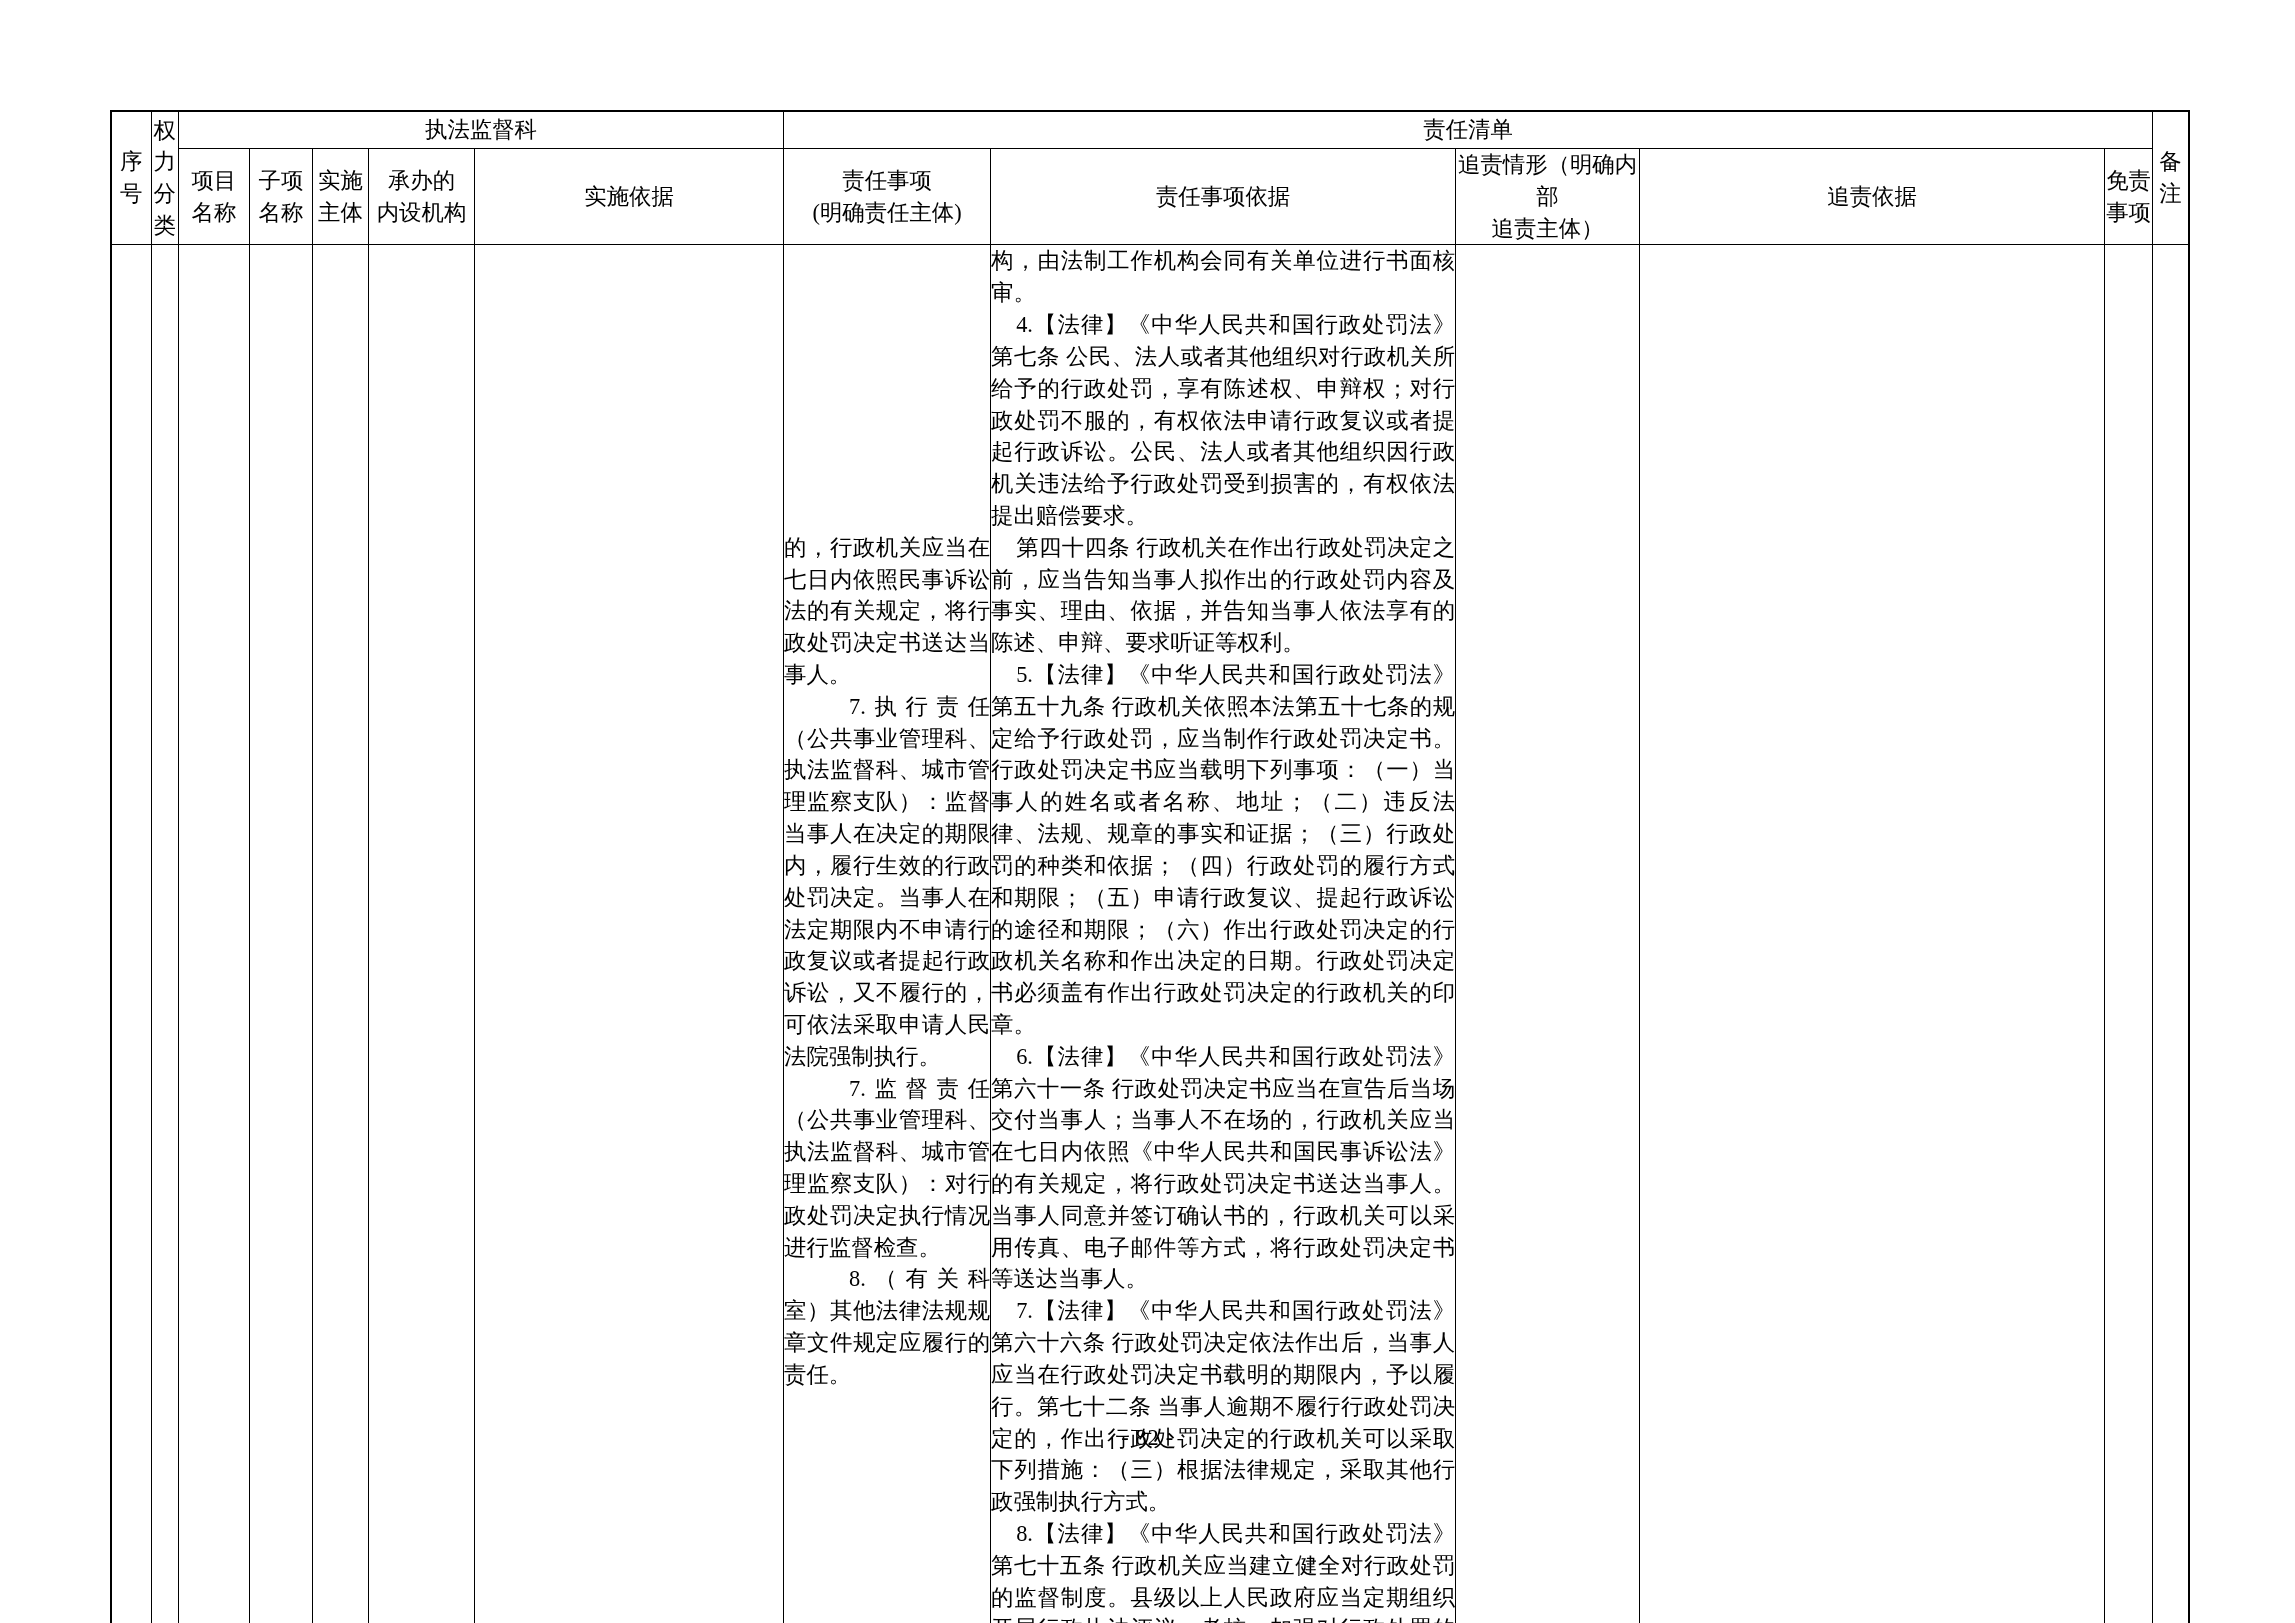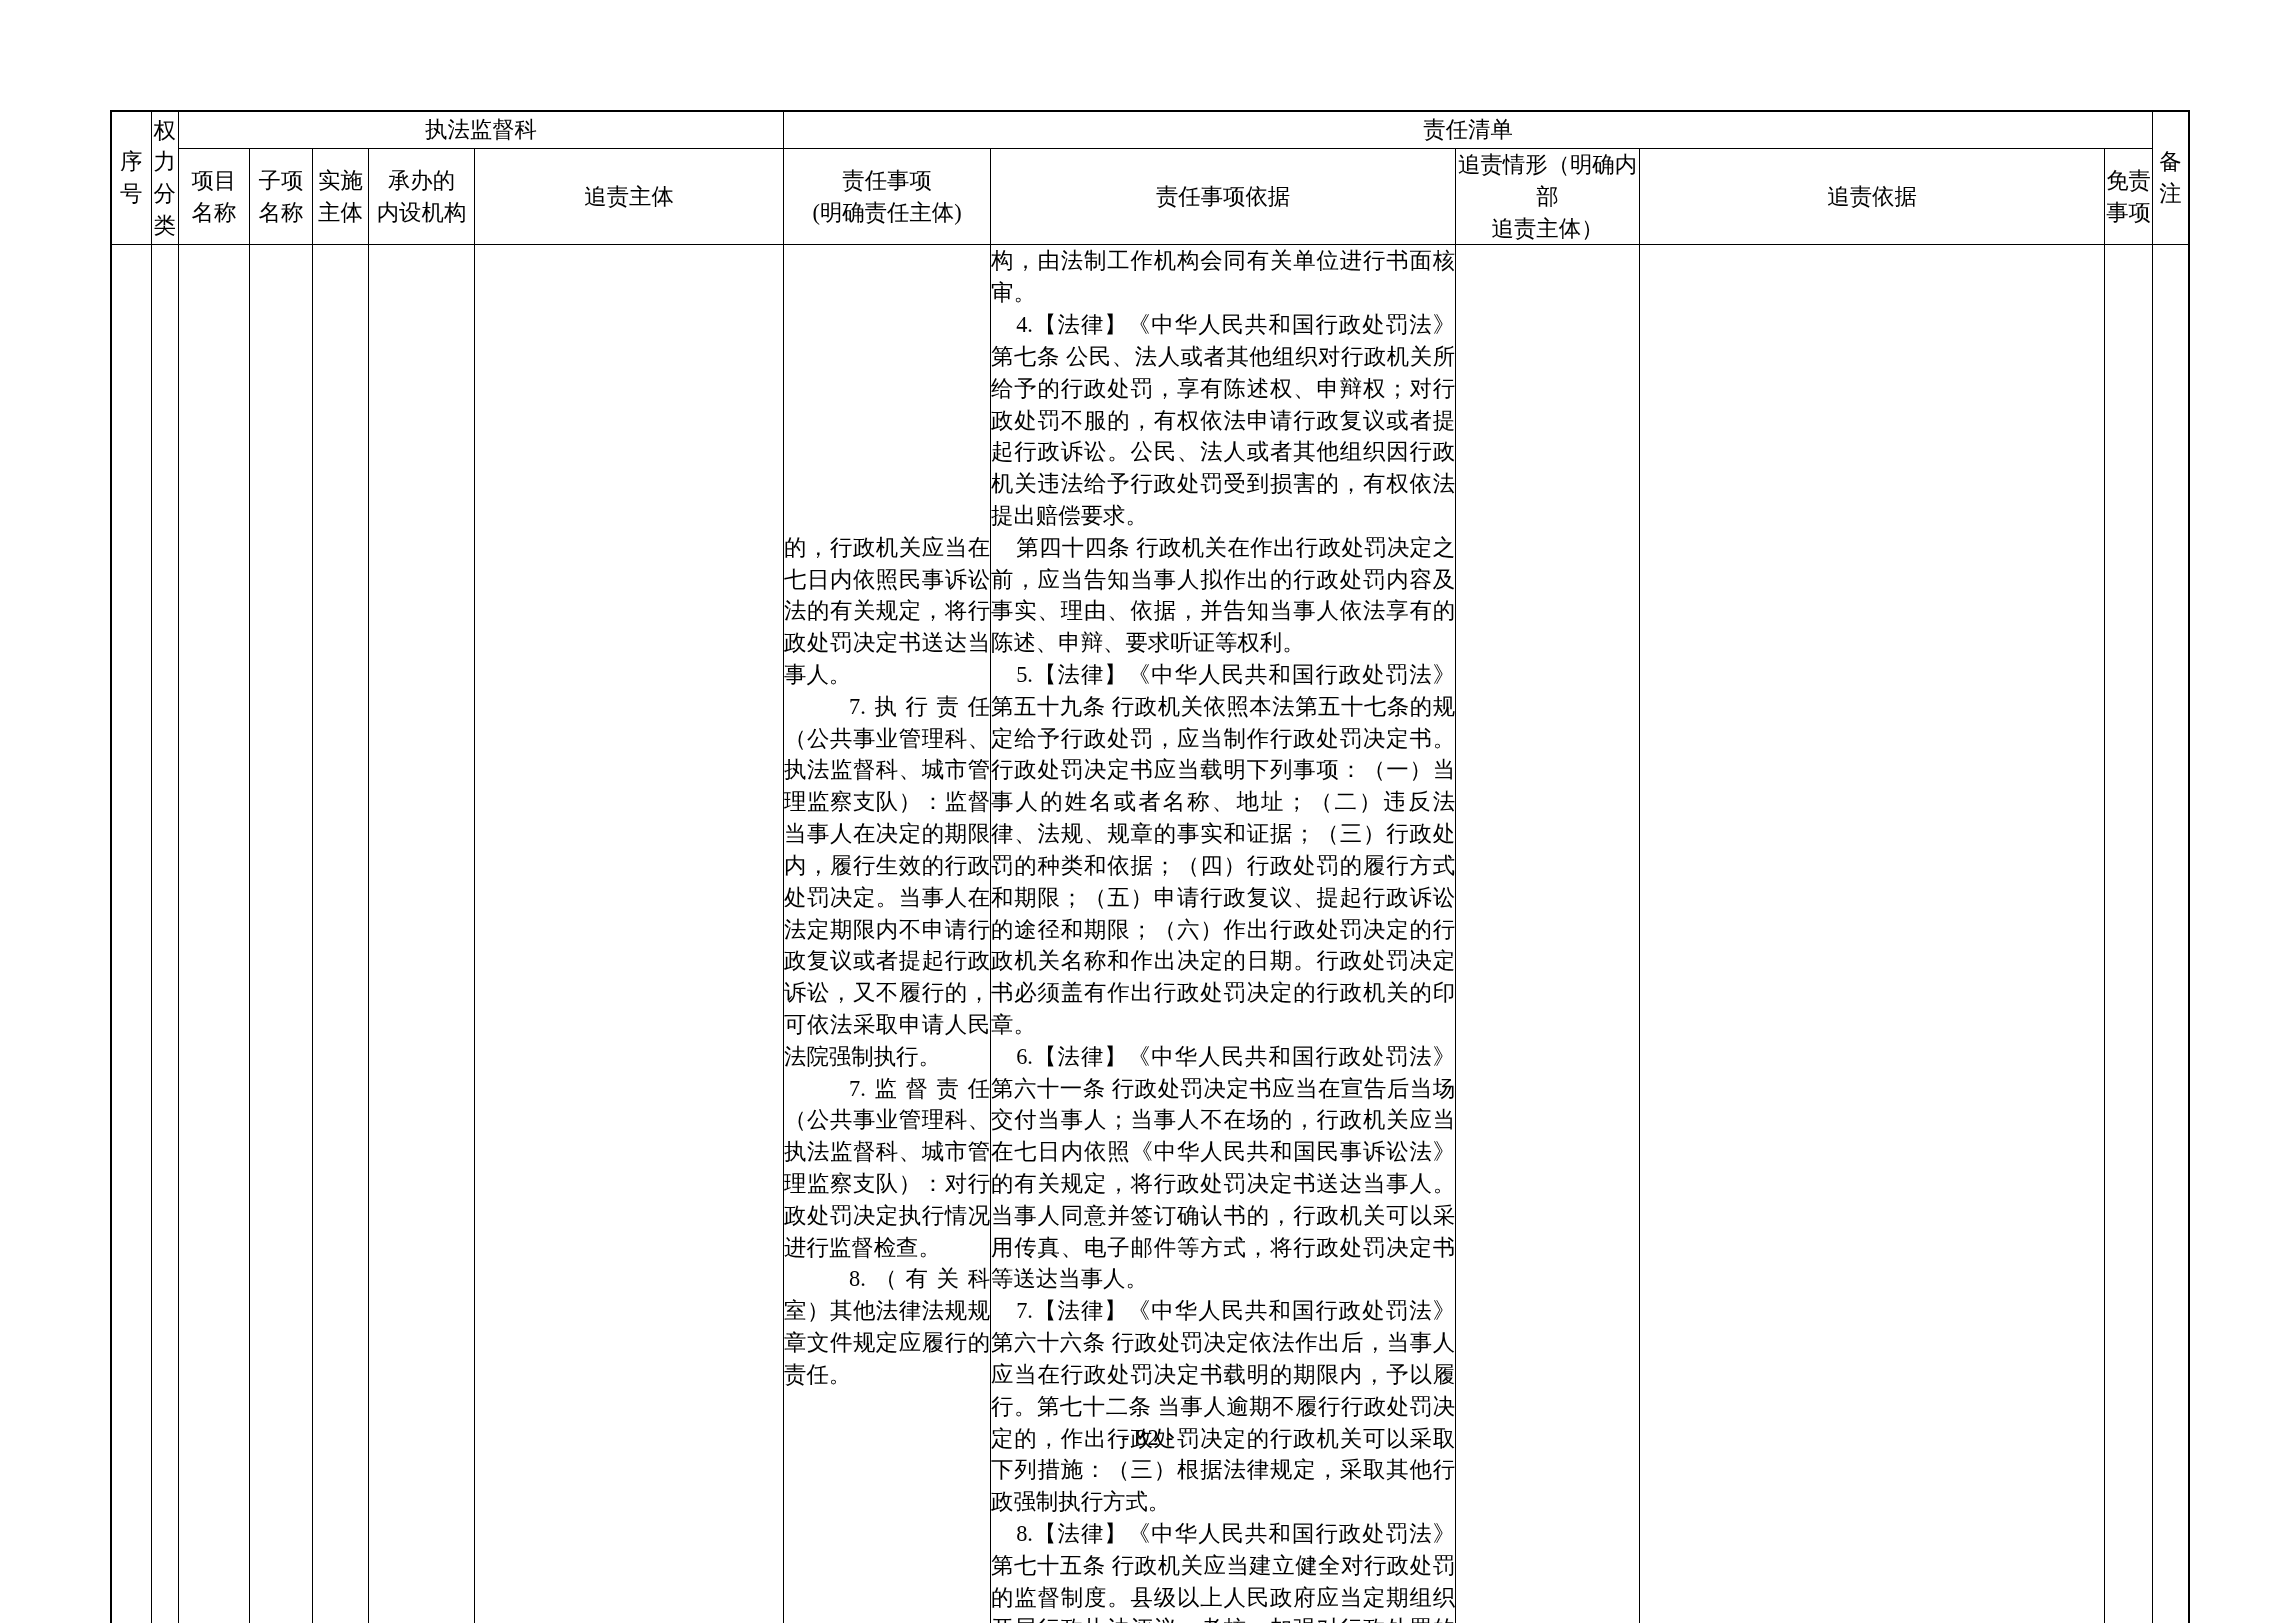--- a/index.html
+++ b/index.html
@@ -96,21 +96,21 @@
 
     <tr class="row-cols">
       <td>项目
 名称</td>
       <td>子项
 名称</td>
       <td>实施
 主体</td>
       <td>承办的
 内设机构</td>
-      <td>追责主体</td>
+      <td>实施依据</td>
       <td>责任事项
 (明确责任主体)</td>
       <td>责任事项依据</td>
       <td>追责情形（明确内部
 追责主体）</td>
       <td>追责依据</td>
       <td>免责
 事项</td>
     </tr>
 

